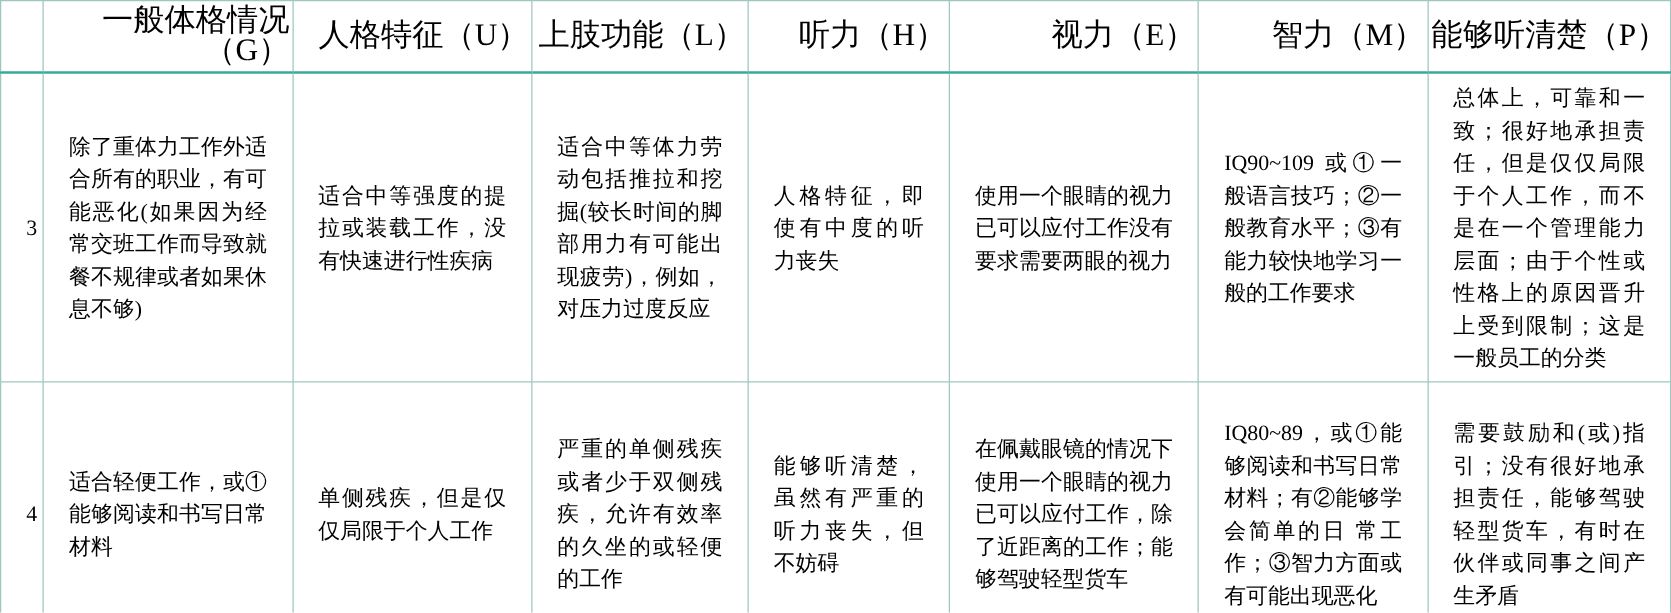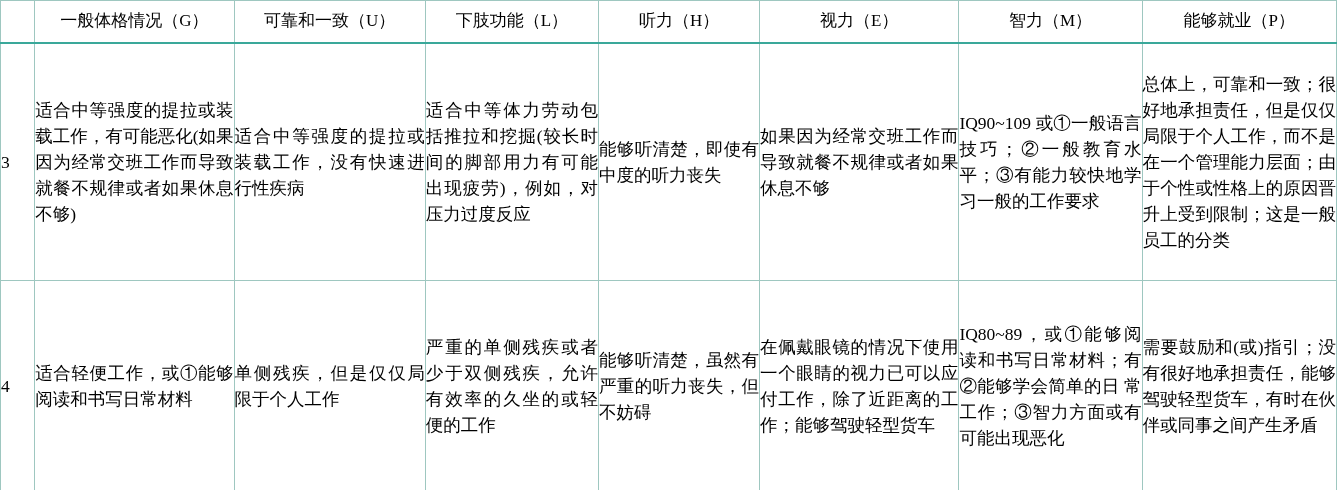--- a/index.html
+++ b/index.html
@@ -29,22 +29,22 @@
     border: 1px solid #9ec7c0;
     vertical-align: middle;
     padding: 0;
     font-weight: normal;
   }
   
   tr.header-row {
     height: 42px;
   }
   tr.header-row td {
-    text-align: center;
-    font-size: 17px;
+    text-align: right;
+    font-size: 25px;
     line-height: 24px;
     border-bottom: 2px solid #3aa89a;
     padding: 4px 2px;
   }
   td.rownum-head {
     border-top: none;
     border-left: none;
   }
   td.col-head-vision {
     border-left: 2px solid #3aa89a;
@@ -52,21 +52,21 @@
     border-top: 2px solid #3aa89a;
   }
   td.cell-vision {
     border-left: 2px solid #3aa89a;
     border-right: 2px solid #3aa89a;
   }
   
   tr.body-row td {
     font-size: 17.5px;
     line-height: 26px;
-    padding: 6px 0;
+    padding: 6px 20px;
     text-align: justify;
     text-justify: inter-ideograph;
     vertical-align: middle;
   }
   td.rownum {
     text-align: center;
     vertical-align: middle;
     font-size: 18px;
     border-left: none;
     padding: 0;
@@ -94,35 +94,35 @@
       <col class="w-l">
       <col class="w-h">
       <col class="w-e">
       <col class="w-m">
       <col class="w-p">
     </colgroup>
     <tbody>
       <tr class="header-row">
         <td class="rownum-head"></td>
         <td>一般体格情况（G）</td>
-        <td>可靠和一致（U）</td>
-        <td>下肢功能（L）</td>
+        <td>人格特征（U）</td>
+        <td>上肢功能（L）</td>
         <td>听力（H）</td>
         <td class="col-head-vision">视力（E）</td>
         <td>智力（M）</td>
-        <td>能够就业（P）</td>
+        <td>能够听清楚（P）</td>
       </tr>
 
       <tr class="body-row" style="height:238px;">
         <td class="rownum">3</td>
-        <td>适合中等强度的提拉或装载工作，有可能恶化(如果因为经常交班工作而导致就餐不规律或者如果休息不够)</td>
+        <td>除了重体力工作外适合所有的职业，有可能恶化(如果因为经常交班工作而导致就餐不规律或者如果休息不够)</td>
         <td>适合中等强度的提拉或装载工作，没有快速进行性疾病</td>
         <td>适合中等体力劳动包括推拉和挖掘(较长时间的脚部用力有可能出现疲劳)，例如，对压力过度反应</td>
-        <td>能够听清楚，即使有中度的听力丧失</td>
-        <td class="cell-vision">如果因为经常交班工作而导致就餐不规律或者如果休息不够</td>
+        <td>人格特征，即使有中度的听力丧失</td>
+        <td class="cell-vision">使用一个眼睛的视力已可以应付工作没有要求需要两眼的视力</td>
         <td>IQ90~109 或①一般语言技巧；②一般教育水平；③有能力较快地学习一般的工作要求</td>
         <td class="v-top">总体上，可靠和一致；很好地承担责任，但是仅仅局限于个人工作，而不是在一个管理能力层面；由于个性或性格上的原因晋升上受到限制；这是一般员工的分类</td>
       </tr>
 
       <tr class="body-row" style="height:210px;">
         <td class="rownum">4</td>
         <td>适合轻便工作，或①能够阅读和书写日常材料</td>
         <td>单侧残疾，但是仅仅局限于个人工作</td>
         <td>严重的单侧残疾或者少于双侧残疾，允许有效率的久坐的或轻便的工作</td>
         <td>能够听清楚，虽然有严重的听力丧失，但不妨碍</td>

